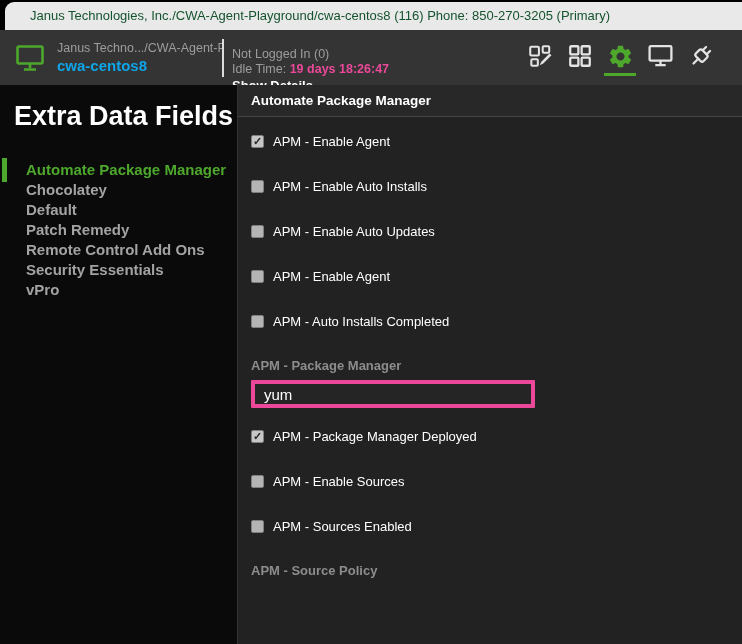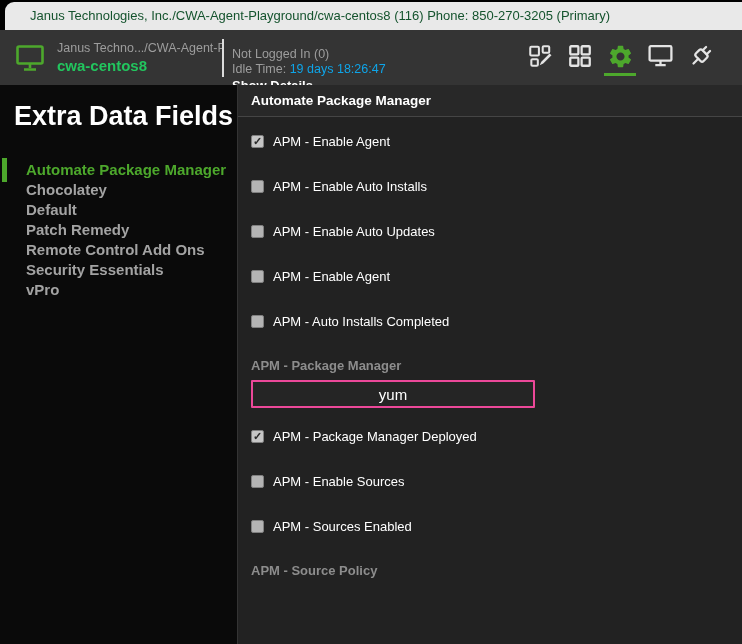--- a/index.html
+++ b/index.html
@@ -16,26 +16,26 @@
     border-top-left-radius:9px;color:#14532d;font-size:13px;line-height:28px;
     padding-left:25px;white-space:nowrap;overflow:hidden;
   }
 
   
   .header{height:55px;background:var(--header-bg);display:flex;align-items:center;}
   .header-left{width:222px;display:flex;align-items:center;padding-left:15px;overflow:hidden;flex:none;}
   .big-monitor{flex:none;}
   .header-names{margin-left:12px;overflow:hidden;white-space:nowrap;}
   .breadcrumb{font-size:12.5px;color:#9d9d9d;margin-bottom:2px;}
-  .computer-name{font-size:15px;font-weight:bold;color:#22c55e;}
+  .computer-name{font-size:15px;font-weight:bold;color:#0ea5e9;}
   .header-divider{width:2px;height:38px;background:#dcdcdc;flex:none;}
   .header-status{margin-left:8px;line-height:15px;flex:none;margin-top:24px;}
   .login-status{font-size:12.5px;color:#9d9d9d;}
   .idle-line{font-size:12.5px;color:#9d9d9d;}
-  .idle-value{color:#0ea5e9;font-weight:normal;font-size:12.5px;}
+  .idle-value{color:#ec4899;font-weight:bold;font-size:12.5px;}
   .show-details{font-size:13px;font-weight:bold;color:#fff;margin-top:1px;cursor:pointer;}
   .header-icons{margin-left:auto;display:flex;align-items:center;gap:8px;padding-right:26px;}
   .icon-btn{position:relative;width:32px;height:40px;display:flex;justify-content:center;
     align-items:flex-start;padding-top:5px;cursor:pointer;background:none;border:none;}
   .icon-btn svg{display:block;}
   .icon-btn.active::after{content:"";position:absolute;left:0;right:0;bottom:2px;height:3px;background:var(--accent);}
 
   
   .content{display:flex;height:559px;}
   .sidebar{width:237px;background:var(--sidebar-bg);flex:none;overflow:hidden;}
@@ -54,22 +54,22 @@
   .cbrow{display:flex;align-items:center;height:16px;margin-bottom:29px;cursor:default;}
   .checkbox{width:13px;height:13px;background:#b4b4b4;border:1px solid #808080;border-radius:2px;
     flex:none;display:flex;align-items:center;justify-content:center;cursor:pointer;}
   .checkbox.checked{background:#c6c6c6;}
   .checkbox.checked::after{content:"\2713";font-size:11px;font-weight:bold;color:#2a2a2a;line-height:11px;}
   .cb-label{margin-left:9px;font-size:13px;color:#fff;}
 
   .fgroup{margin-bottom:20px;}
   .field-label{font-size:13px;font-weight:bold;color:#8d8d8d;line-height:15px;}
   .text-input{display:block;margin-top:7px;width:284px;height:28px;background:#252525;
-    border:2px solid #ec4899;border-radius:1px;color:#fff;font-size:15px;
-    font-family:"Liberation Sans",sans-serif;padding:0 9px;outline:none;text-align:center;}
+    border:4px solid #ec4899;border-radius:1px;color:#fff;font-size:15px;
+    font-family:"Liberation Sans",sans-serif;padding:0 9px;outline:none;}
 </style>
 </head>
 <body>
 
 <div class="titlebar">
   <span>Janus Technologies, Inc./CWA-Agent-Playground/cwa-centos8 (116) Phone: 850-270-3205 (Primary)</span>
 </div>
 
 <div class="header">
   <div class="header-left">

